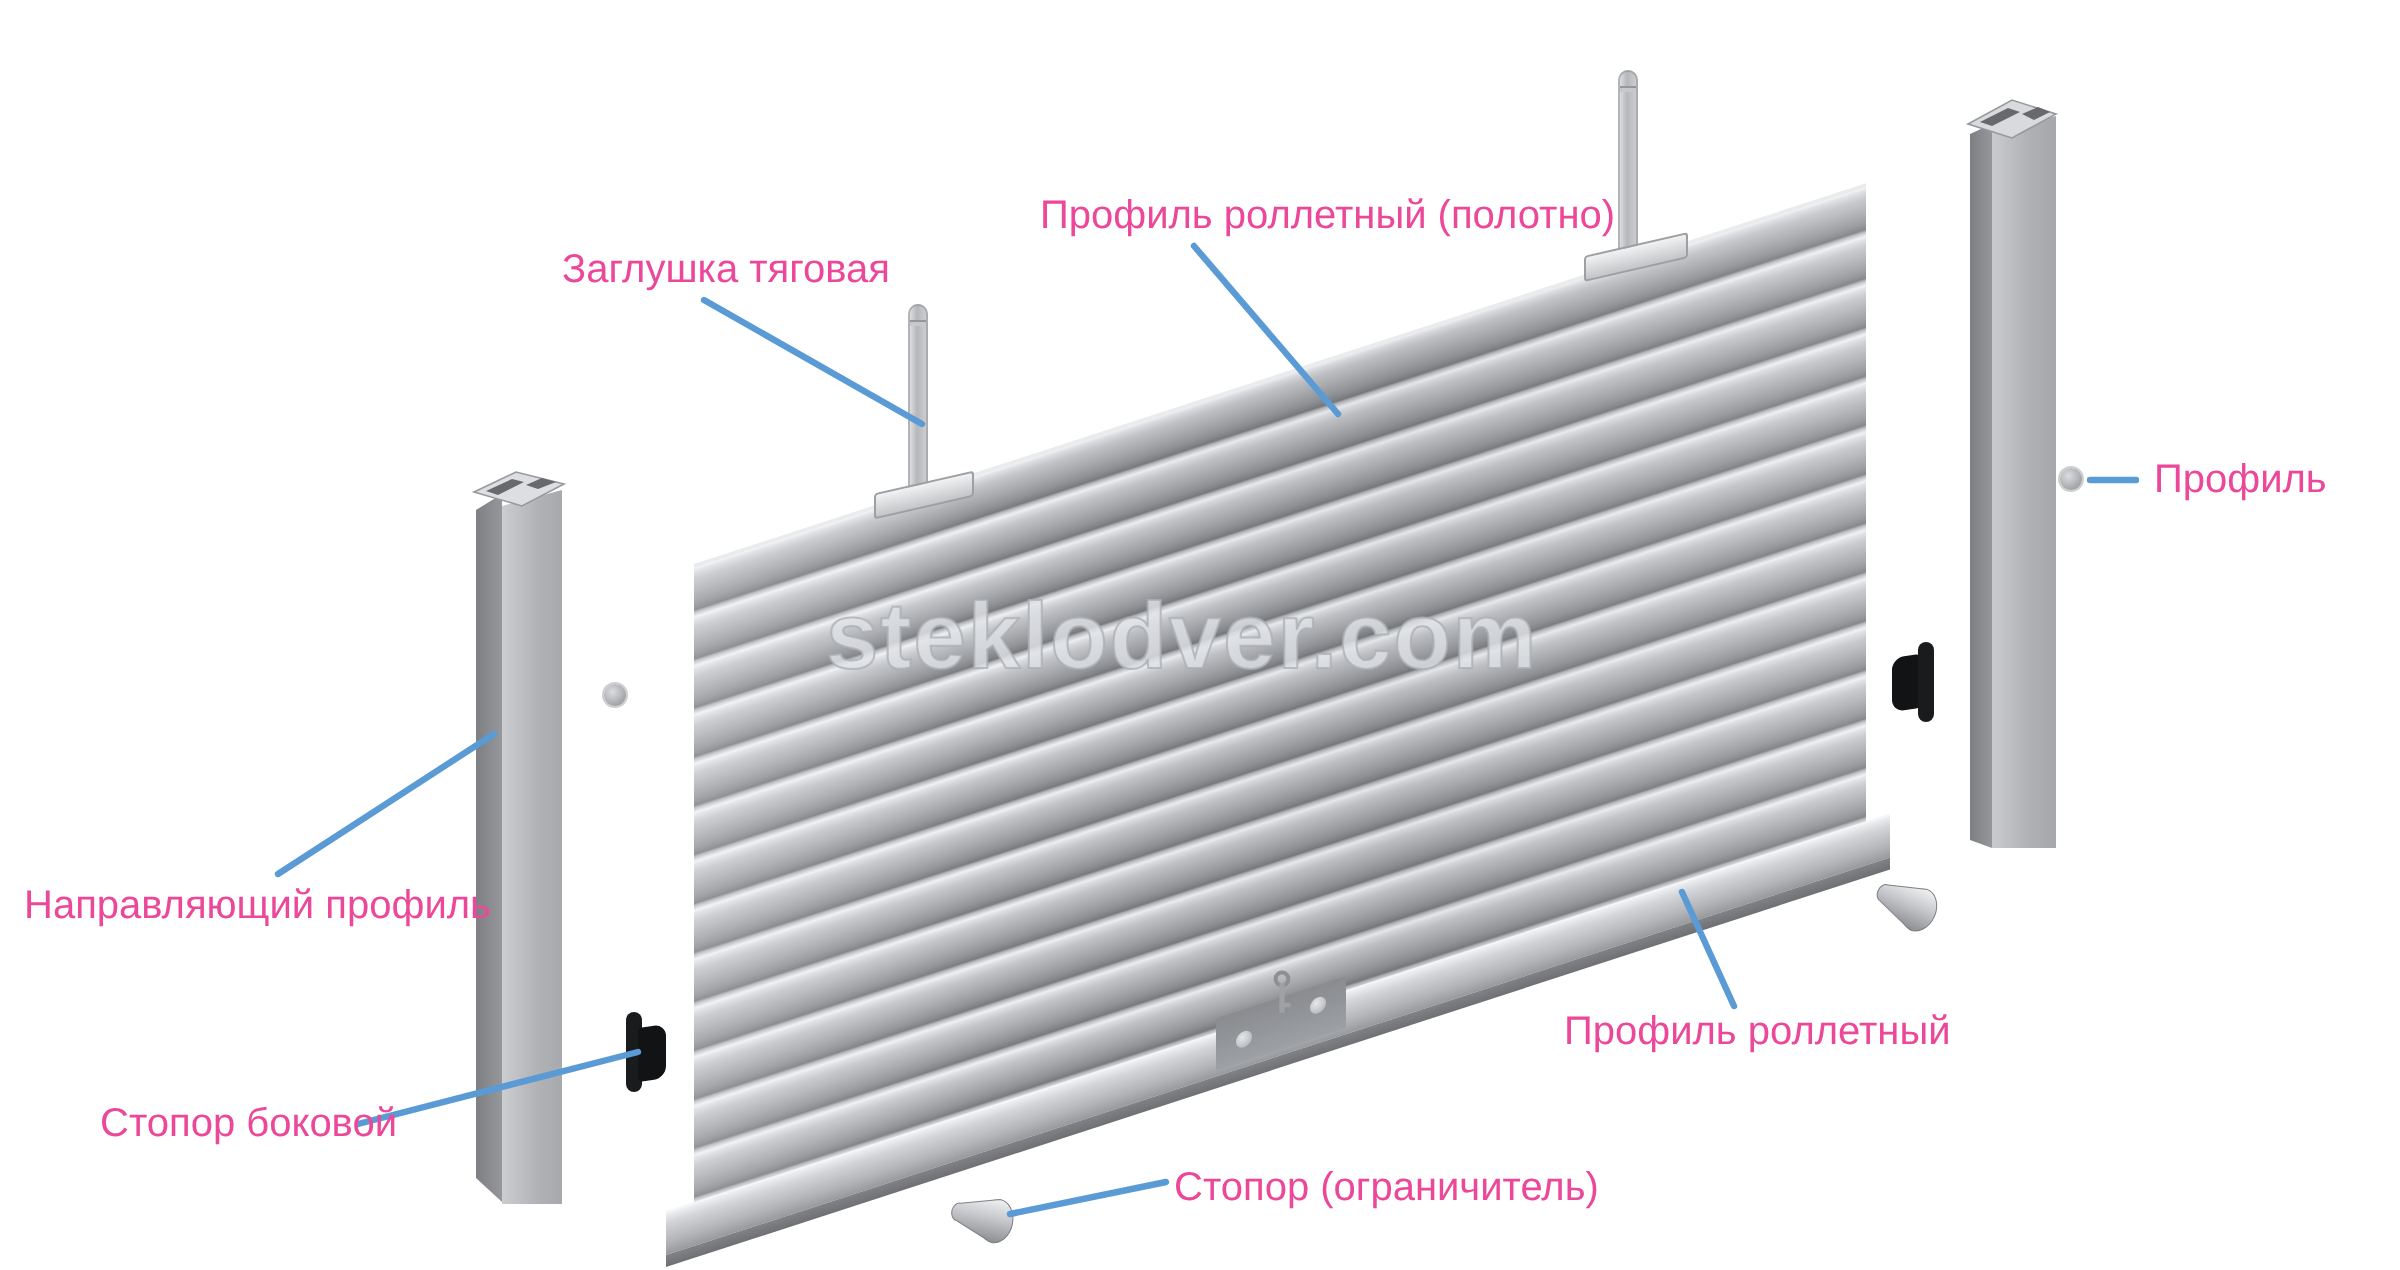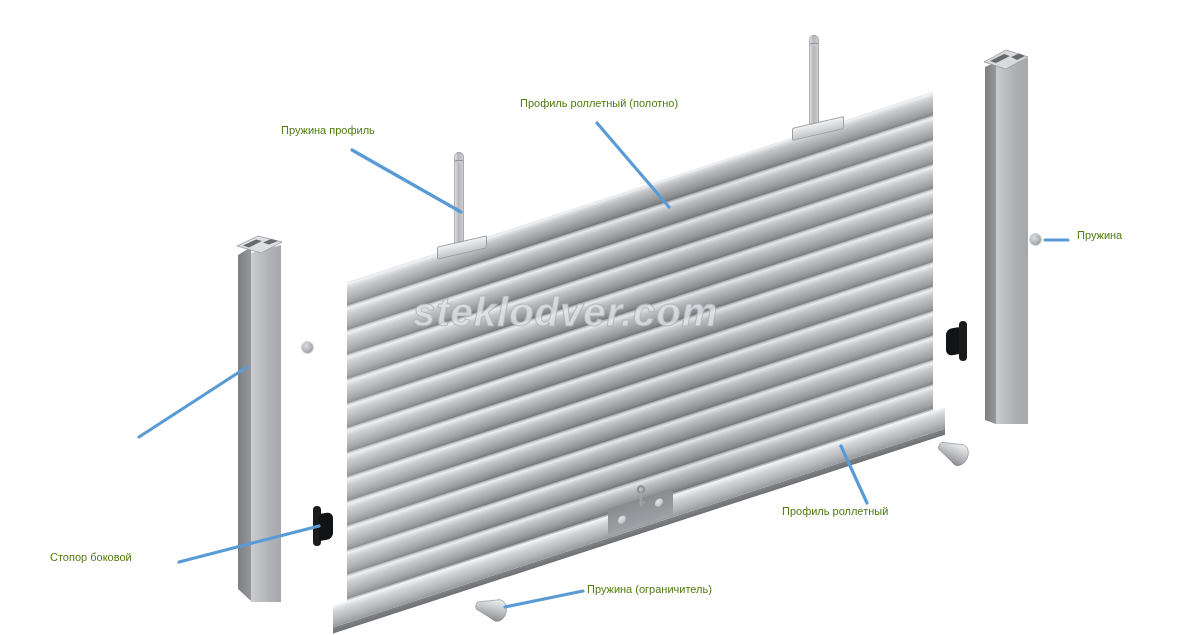--- a/index.html
+++ b/index.html
@@ -1,18 +1,18 @@
 <!DOCTYPE html>
 <html><head>
 <meta charset="utf-8">
 <style>
   html,body{margin:0;padding:0;background:#fff;}
   .stage{position:relative;width:1200px;height:635px;background:#ffffff;overflow:hidden;
          font-family:"Liberation Sans",sans-serif;}
-  .lbl{position:absolute;font-size:11px;color:#4d7c0f;white-space:nowrap;z-index:9;}
+  .lbl{position:absolute;font-size:20px;color:#ec4899;white-space:nowrap;z-index:9;}
 
   
   .panel-wrap{position:absolute;left:347px;top:282px;width:586px;height:318px;
               transform:skewY(-18deg);transform-origin:0 0;z-index:2;}
   .slats{position:absolute;left:0;top:0;width:100%;height:100%;
     background-image:linear-gradient(180deg,#f2f3f5 0%,#dcdee1 7%,#c3c5c9 22%,#a6a8ac 52%,
       #919397 72%,#7f8185 83%,#75777b 86%,#aeb0b3 90%,#cfd1d4 95%,#ededef 100%);
     background-size:100% 24.46px;border-top:2px solid #e9ebed;}
   .slats::after{content:"";position:absolute;inset:0;
     background:linear-gradient(90deg,rgba(255,255,255,.18) 0%,rgba(255,255,255,0) 25%,
@@ -22,23 +22,23 @@
     border-top:1px solid #f4f5f6;}
   .endbar::after{content:"";position:absolute;left:0;top:21px;width:100%;height:6px;
     background:linear-gradient(180deg,#808286,#6e7074);}
   .lock-plate{position:absolute;left:261px;top:312px;width:65px;height:26px;
     background:linear-gradient(180deg,#898b8f,#9da0a4);border-radius:1px;z-index:3;}
   .hole{position:absolute;width:8px;height:8px;border-radius:50%;
     background:radial-gradient(circle at 40% 35%,#e6e7e9,#b6b8bb 80%);}
   .key{position:absolute;left:27px;top:-14px;transform:skewY(18deg);}
 
   
-  .watermark{position:absolute;left:413px;top:290px;z-index:5;font-size:40px;font-weight:bold;
+  .watermark{position:absolute;left:413px;top:290px;z-index:5;font-size:47px;font-weight:bold;
     letter-spacing:1px;color:rgba(248,250,252,.55);-webkit-text-stroke:1px rgba(170,175,181,.75);
-    text-shadow:0 0 1px rgba(175,179,184,.6);font-style:italic;}
+    text-shadow:0 0 1px rgba(175,179,184,.6);}
 
   
   .gp-side-l{position:absolute;left:238px;top:247px;width:13px;height:354px;z-index:1;
     background:linear-gradient(90deg,#7d7f83,#95979b);
     clip-path:polygon(0 8px,100% 0,100% 100%,0 calc(100% - 12px));}
   .gp-front-l{position:absolute;left:251px;top:245px;width:30px;height:357px;z-index:1;
     background:linear-gradient(90deg,#cbcdd0,#b0b2b6 60%,#a7a9ad);
     clip-path:polygon(0 8px,100% 0,100% 100%,0 100%);}
   .gp-side-r{position:absolute;left:985px;top:62px;width:11px;height:362px;z-index:1;
     background:linear-gradient(90deg,#7d7f83,#95979b);
@@ -160,20 +160,21 @@
   <svg class="leaders" width="1200" height="635" viewBox="0 0 1200 635">
     <line class="leader" x1="352" y1="150" x2="461" y2="212" stroke-width="3.2" stroke-linecap="round" stroke="#5B9BD5"></line>
     <line class="leader" x1="597" y1="123" x2="669" y2="207" stroke-width="3.2" stroke-linecap="round" stroke="#5B9BD5"></line>
     <line class="leader" x1="1068" y1="240" x2="1045" y2="240" stroke-width="3.2" stroke-linecap="round" stroke="#5B9BD5"></line>
     <line class="leader" x1="139" y1="437" x2="247" y2="367" stroke-width="3.2" stroke-linecap="round" stroke="#5B9BD5"></line>
     <line class="leader" x1="179" y1="562" x2="319" y2="526" stroke-width="3.2" stroke-linecap="round" stroke="#5B9BD5"></line>
     <line class="leader" x1="867" y1="503" x2="841" y2="446" stroke-width="3.2" stroke-linecap="round" stroke="#5B9BD5"></line>
     <line class="leader" x1="583" y1="591" x2="505" y2="607" stroke-width="3.2" stroke-linecap="round" stroke="#5B9BD5"></line>
   </svg>
 
-  <div class="lbl" style="left:281px;top:124px">Пружина профиль</div>
+  <div class="lbl" style="left:281px;top:124px">Заглушка тяговая</div>
   <div class="lbl" style="left:520px;top:97px">Профиль роллетный (полотно)</div>
-  <div class="lbl" style="left:1077px;top:229px">Пружина</div>
+  <div class="lbl" style="left:1077px;top:229px">Профиль</div>
+  <div class="lbl" style="left:12px;top:442px">Направляющий профиль</div>
   <div class="lbl" style="left:50px;top:551px">Стопор боковой</div>
   <div class="lbl" style="left:782px;top:505px">Профиль роллетный</div>
-  <div class="lbl" style="left:587px;top:583px">Пружина (ограничитель)</div>
+  <div class="lbl" style="left:587px;top:583px">Стопор (ограничитель)</div>
 
 </div>
 
 </body></html>

